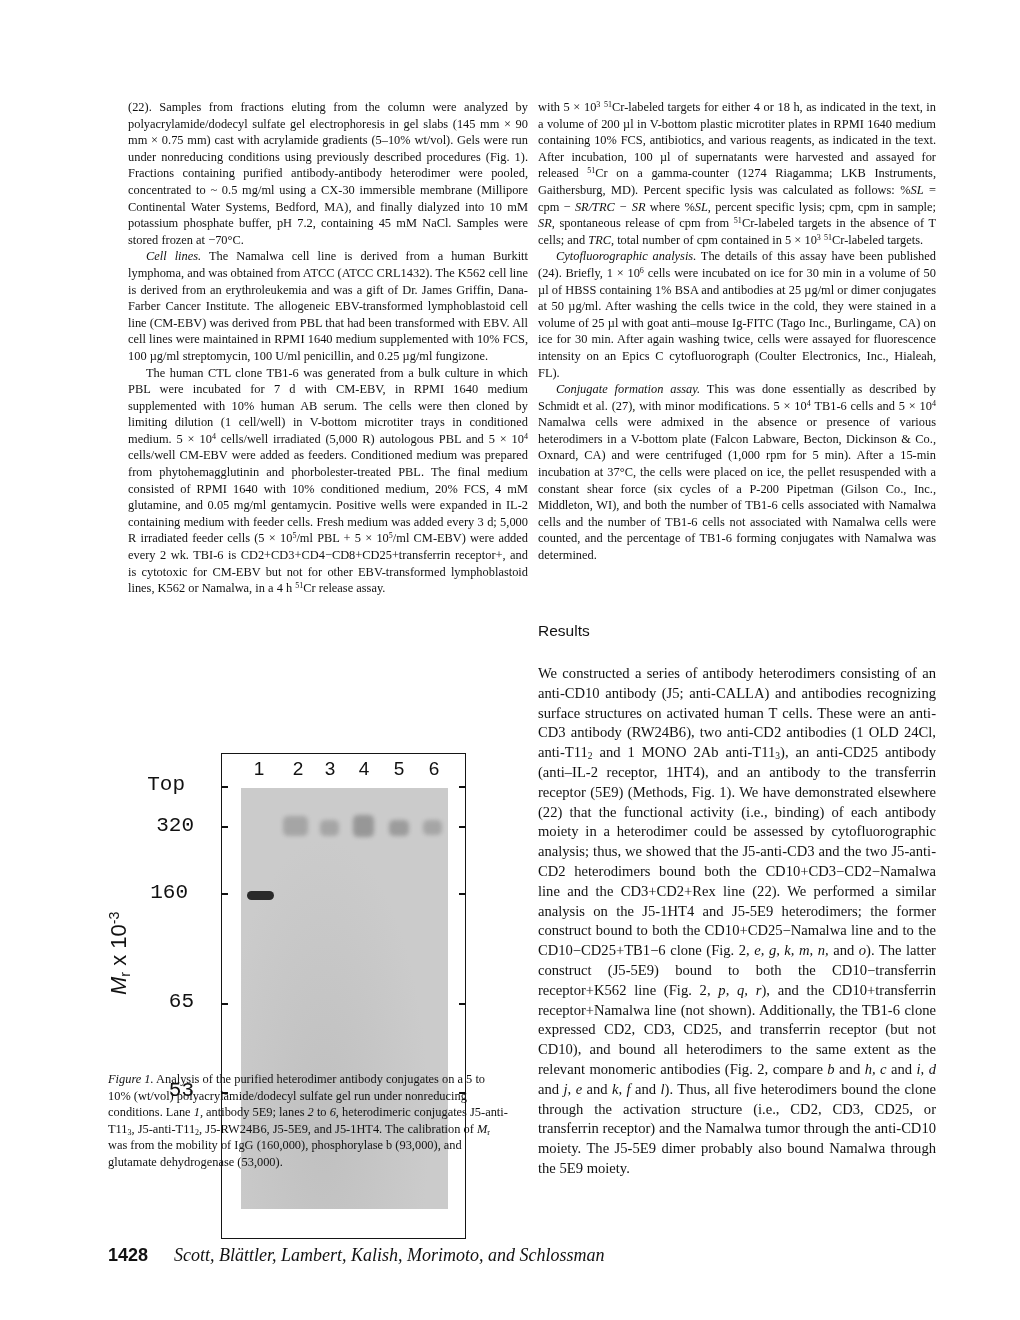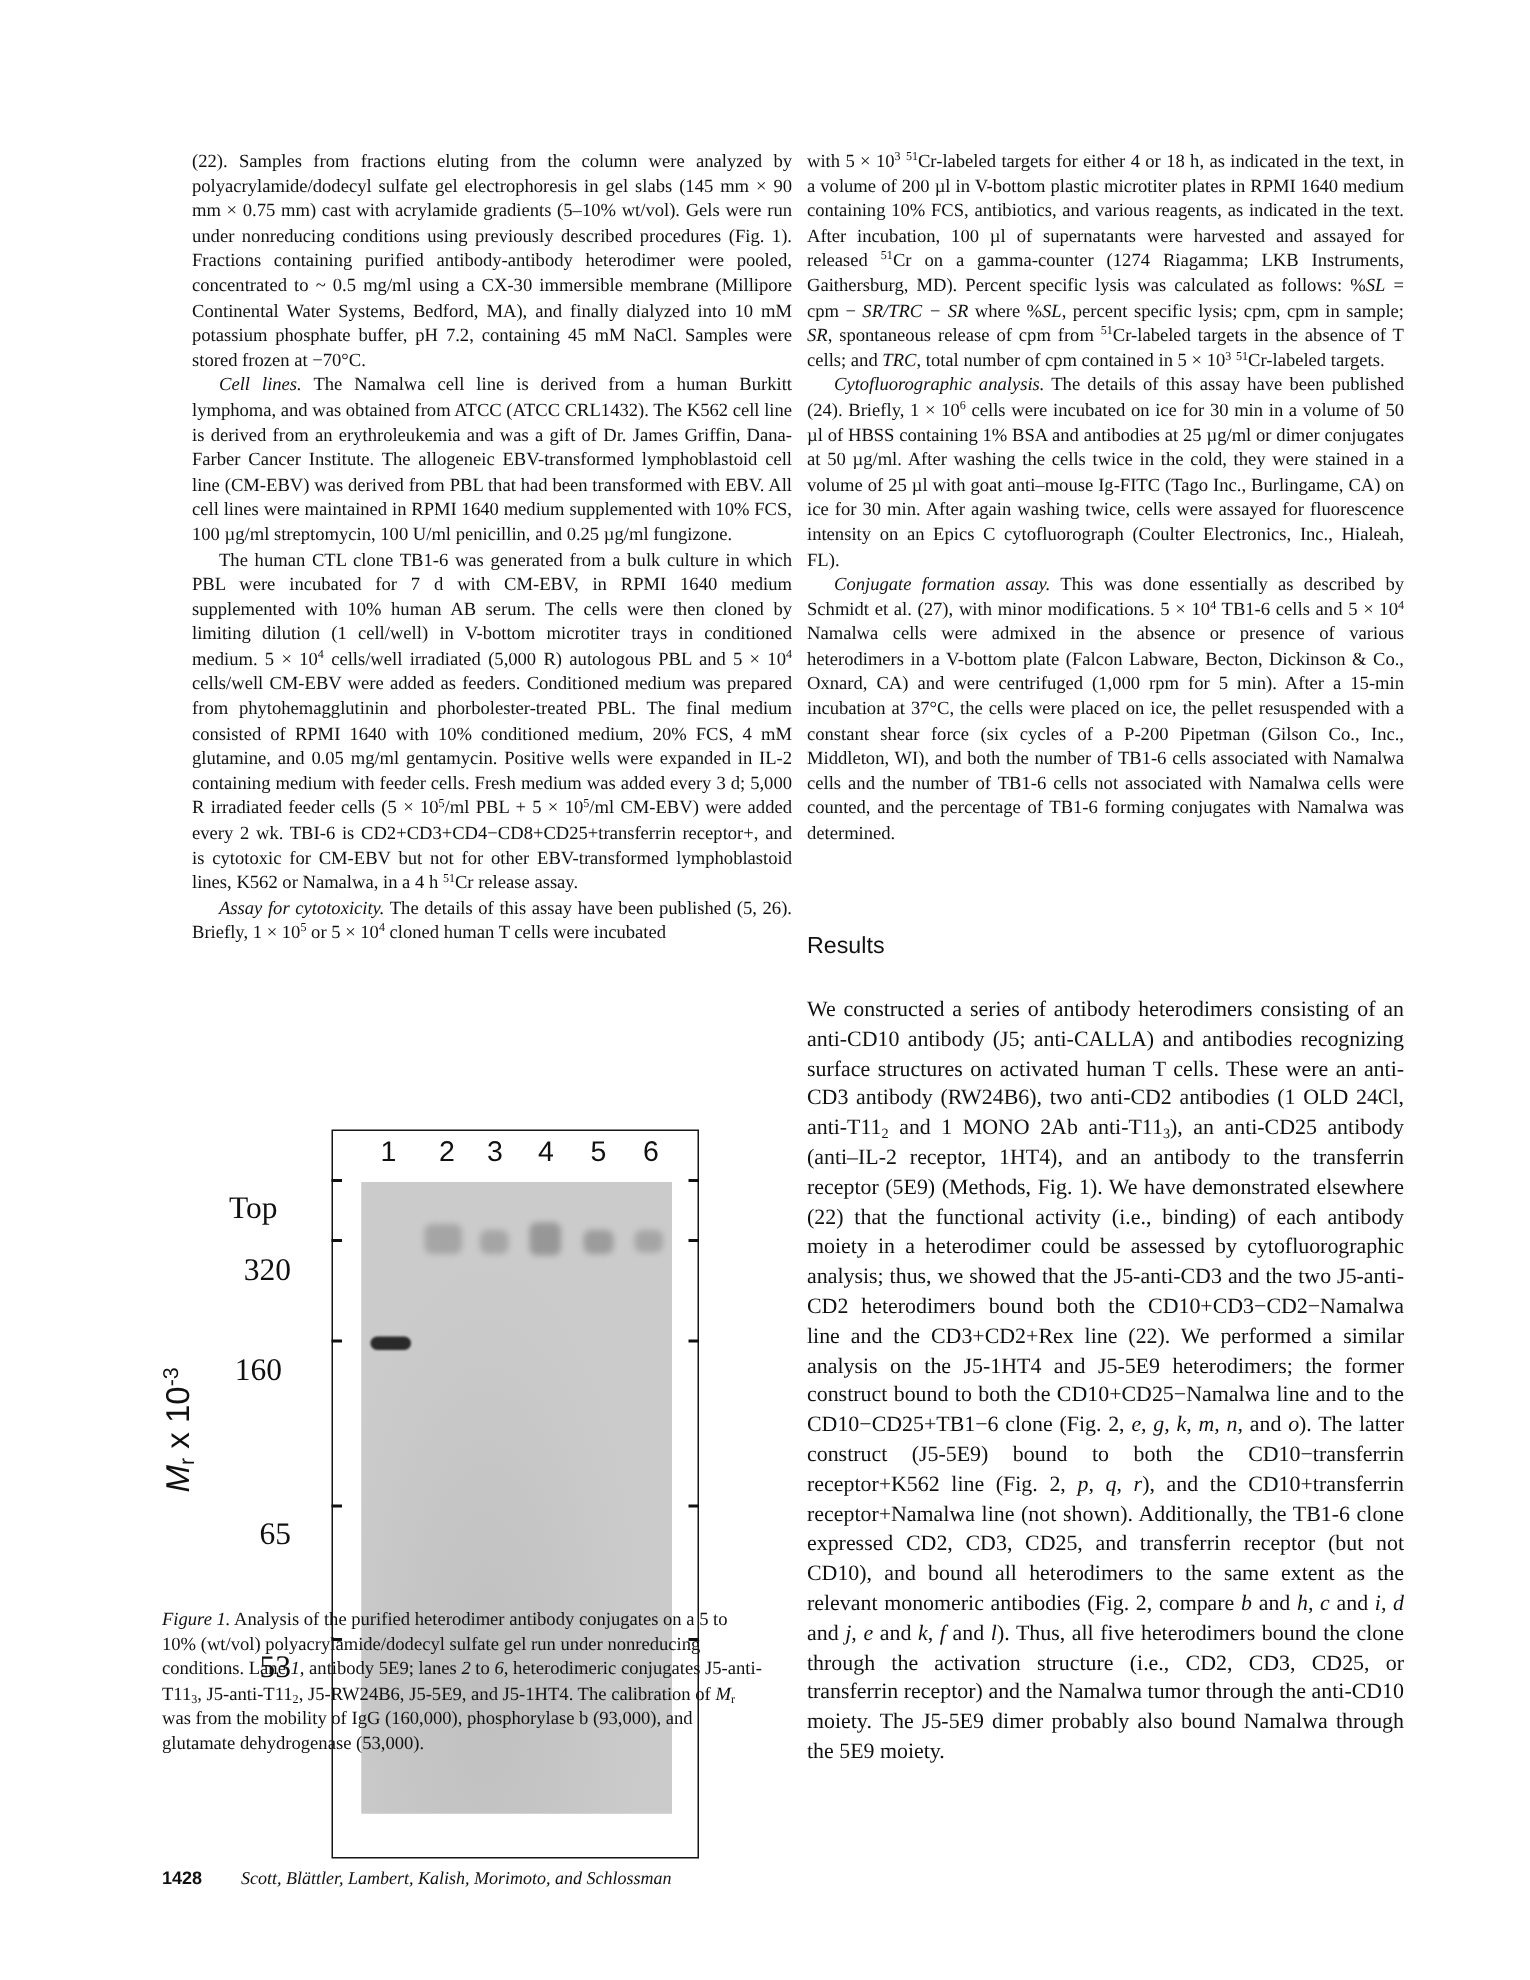--- a/index.html
+++ b/index.html
@@ -20,43 +20,42 @@
 
   
   .figure { position: absolute; left: 108px; top: 735px; width: 400px; height: 360px; }
   .frame-box { position: absolute; left: 113px; top: 18px; width: 245px; height: 486px;
                border: 1.8px solid #151515; box-sizing: border-box; }
   .gel { position: absolute; left: 133px; top: 53px; width: 207px; height: 421px;
          background: #c8c8c8;
          background-image: radial-gradient(ellipse at 40% 80%, #c0c0c0 0%, #cbcbcb 60%); }
   .lane-label { position: absolute; top: 23px; font-family: "Liberation Sans", "DejaVu Sans", sans-serif;
                 font-size: 19px; color: #111; transform: translateX(-50%); }
-  .ylab { position: absolute; font-family: Liberation Serif, serif;
-          font-size: 21px; color: #111; text-align: right; width: 80px; margin-top: 20px; }
+  .ylab { position: absolute; font-family: Liberation Mono, monospace;
+          font-size: 21px; color: #111; text-align: right; width: 80px; }
   .tick-l { position: absolute; left: 113px; width: 7px; height: 1.6px; background: #111; }
   .tick-r { position: absolute; left: 351px; width: 7px; height: 1.6px; background: #111; }
   .axis-title { position: absolute; left: -2px; top: 260px; transform-origin: left top;
                 transform: rotate(-90deg); font-family: "Liberation Sans", "DejaVu Sans", sans-serif;
                 font-size: 22px; white-space: nowrap; color: #111; }
   .band { position: absolute; border-radius: 5px; }
   .band-dark { background: #2a2a2a; filter: blur(0.6px); }
   .band-faint { background: #9f9f9f; filter: blur(2px); opacity: 0.85; }
   .caption { position: absolute; left: 108px; top: 1071px; width: 400px; font-size: 12.4px; line-height: 16.6px; }
-  .footer { position: absolute; left: 108px; top: 1245px; font-size: 12px; }
+  .footer { position: absolute; left: 108px; top: 1245px; font-size: 18px; }
   .footer .pg { font-family: "Liberation Sans", "DejaVu Sans", sans-serif; font-weight: bold; margin-right: 26px; }
   .footer .auth { font-style: italic; }
 </style>
 </head>
 <body>
 
 <div class="col left">
   <p>(22). Samples from fractions eluting from the column were analyzed by polyacrylamide/dodecyl sulfate gel electrophoresis in gel slabs (145 mm × 90 mm × 0.75 mm) cast with acrylamide gradients (5–10% wt/vol). Gels were run under nonreducing conditions using previously described procedures (Fig. 1). Fractions containing purified antibody-antibody heterodimer were pooled, concentrated to ~ 0.5 mg/ml using a CX-30 immersible membrane (Millipore Continental Water Systems, Bedford, MA), and finally dialyzed into 10 mM potassium phosphate buffer, pH 7.2, containing 45 mM NaCl. Samples were stored frozen at −70°C.</p>
   <p class="ind"><i>Cell lines.</i><span> The Namalwa cell line is derived from a human Burkitt lymphoma, and was obtained from ATCC (ATCC CRL1432). The K562 cell line is derived from an erythroleukemia and was a gift of Dr. James Griffin, Dana-Farber Cancer Institute. The allogeneic EBV-transformed lymphoblastoid cell line (CM-EBV) was derived from PBL that had been transformed with EBV. All cell lines were maintained in RPMI 1640 medium supplemented with 10% FCS, 100 µg/ml streptomycin, 100 U/ml penicillin, and 0.25 µg/ml fungizone.</span></p>
   <p class="ind"><span>The human CTL clone TB1-6 was generated from a bulk culture in which PBL were incubated for 7 d with CM-EBV, in RPMI 1640 medium supplemented with 10% human AB serum. The cells were then cloned by limiting dilution (1 cell/well) in V-bottom microtiter trays in conditioned medium. 5 × 10</span><sup>4</sup><span> cells/well irradiated (5,000 R) autologous PBL and 5 × 10</span><sup>4</sup><span> cells/well CM-EBV were added as feeders. Conditioned medium was prepared from phytohemagglutinin and phorbolester-treated PBL. The final medium consisted of RPMI 1640 with 10% conditioned medium, 20% FCS, 4 mM glutamine, and 0.05 mg/ml gentamycin. Positive wells were expanded in IL-2 containing medium with feeder cells. Fresh medium was added every 3 d; 5,000 R irradiated feeder cells (5 × 10</span><sup>5</sup><span>/ml PBL + 5 × 10</span><sup>5</sup><span>/ml CM-EBV) were added every 2 wk. TBI-6 is CD2+CD3+CD4−CD8+CD25+transferrin receptor+, and is cytotoxic for CM-EBV but not for other EBV-transformed lymphoblastoid lines, K562 or Namalwa, in a 4 h </span><sup>51</sup><span>Cr release assay.</span></p>
-  <p class="ind"><i>Assay for cytotoxicity.</i><span> The details of this assay have been published (5, 26). Briefly, 1 × 10</span><sup>5</sup><span> or 5 × 10</span><sup>4</sup><span> cloned human T cells were incubated</span></p>
 </div>
 
 <div class="figure">
   <div class="frame-box"></div>
   <div class="gel">
 
     <div class="band band-dark" style="left:6px; top:103px; width:27px; height:9px;"></div>
 
     <div class="band band-faint" style="left:42px; top:28px; width:25px; height:20px;"></div>
     <div class="band band-faint" style="left:79px; top:32px; width:19px; height:16px;"></div>

